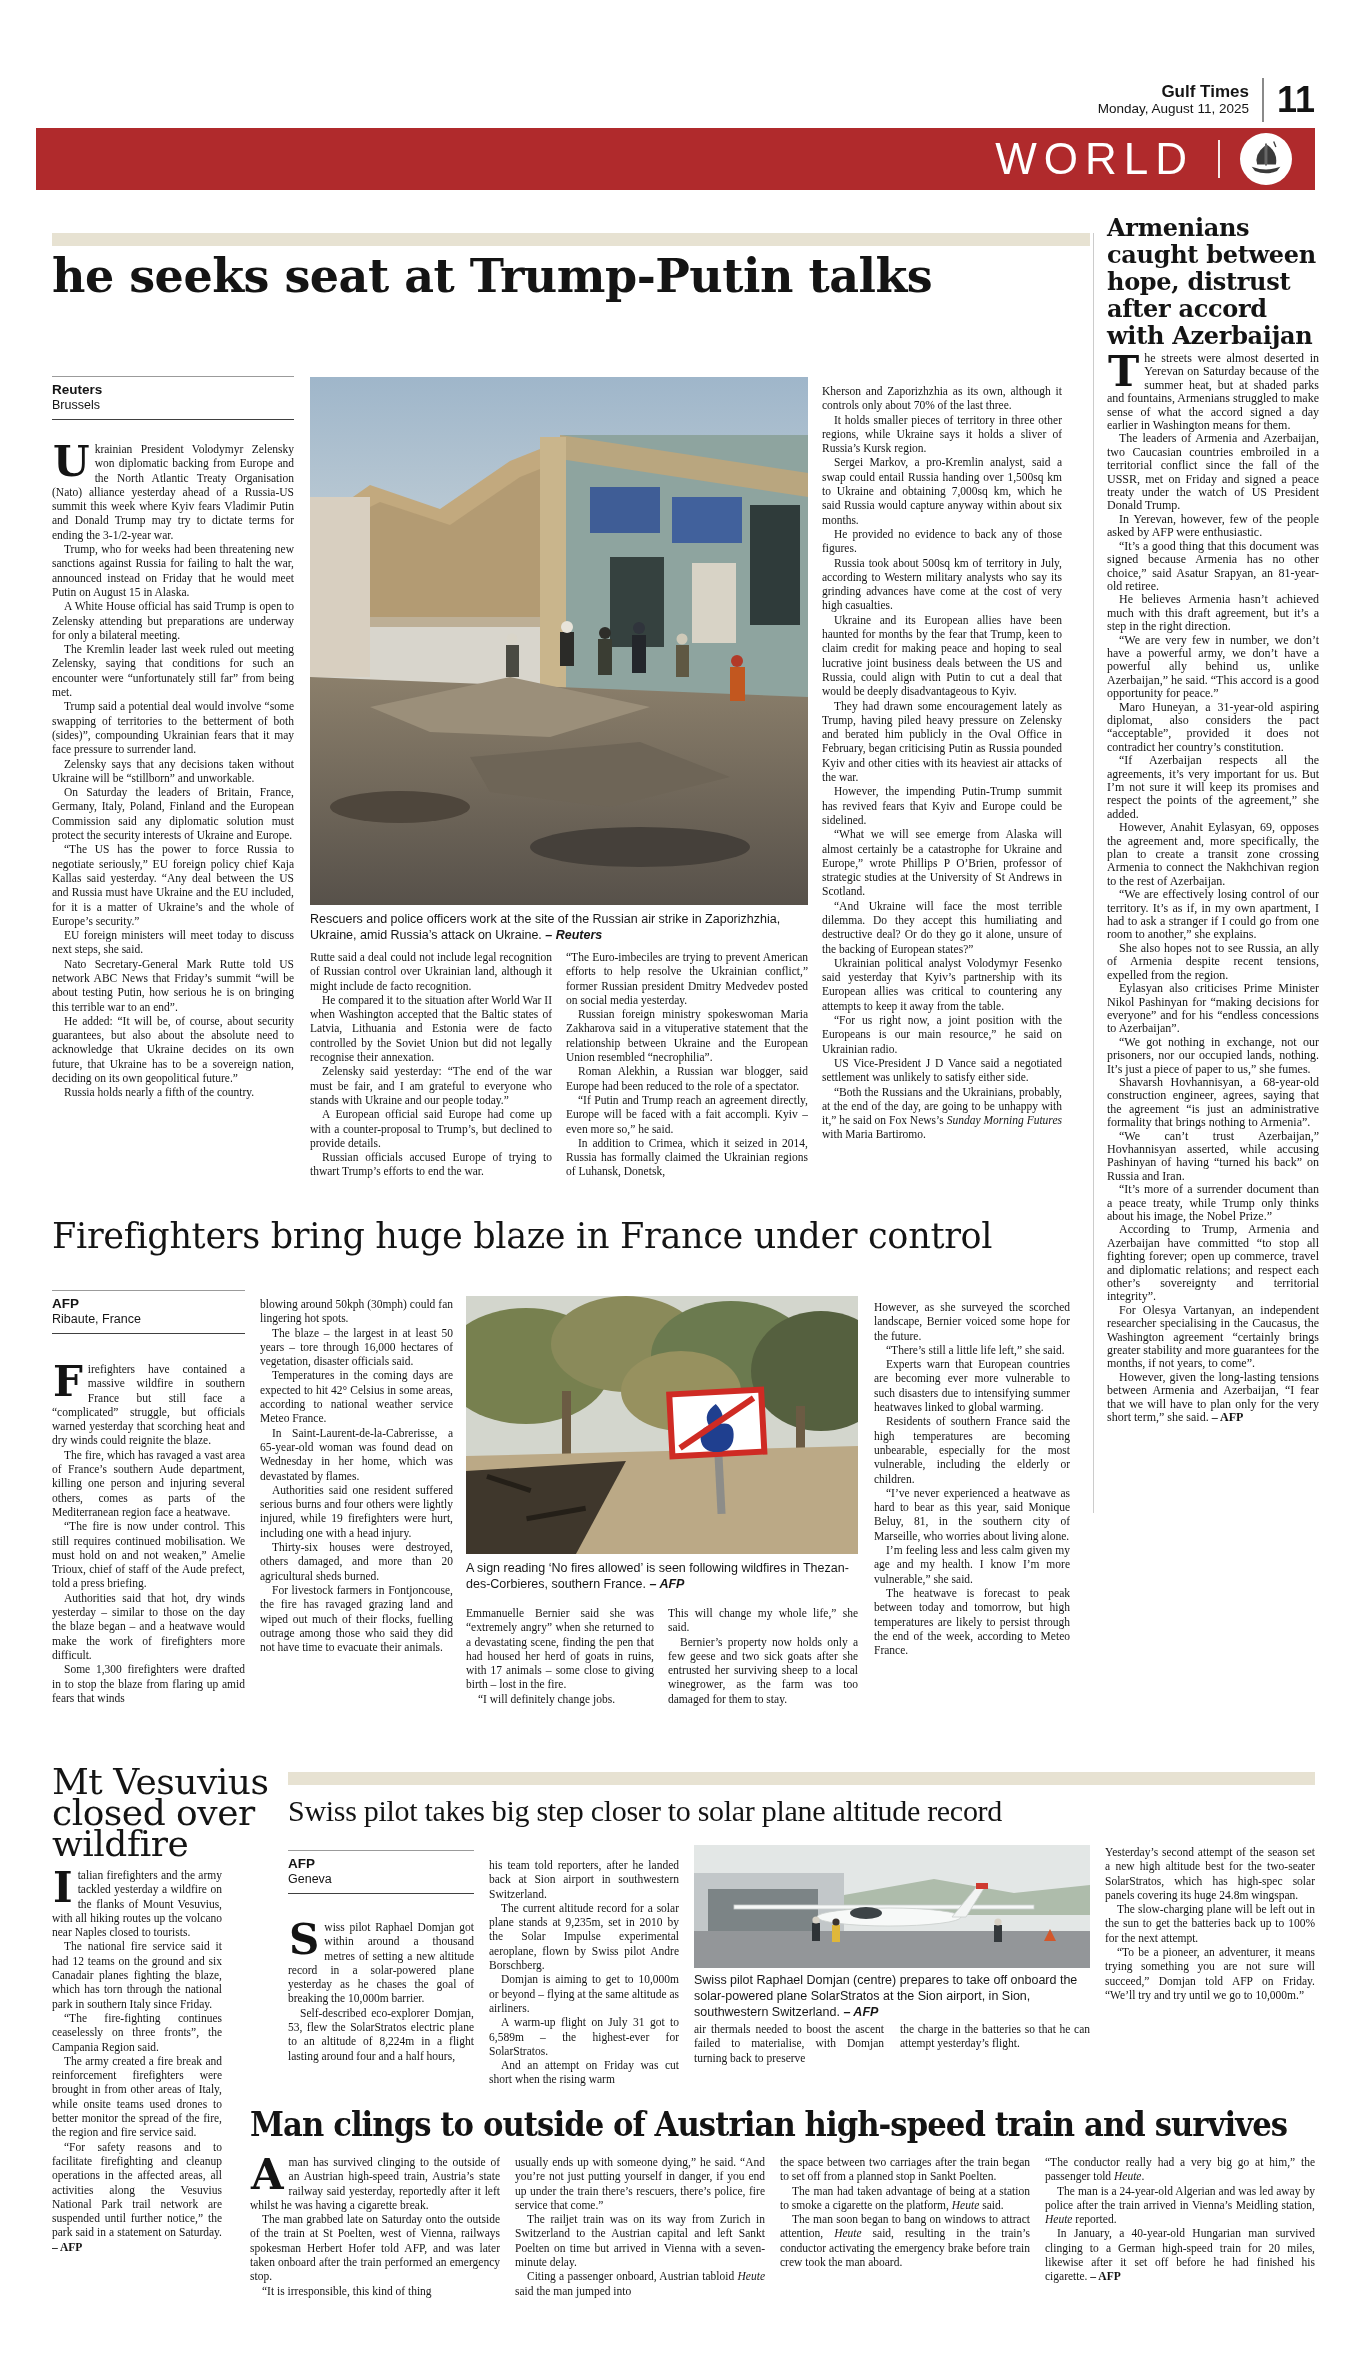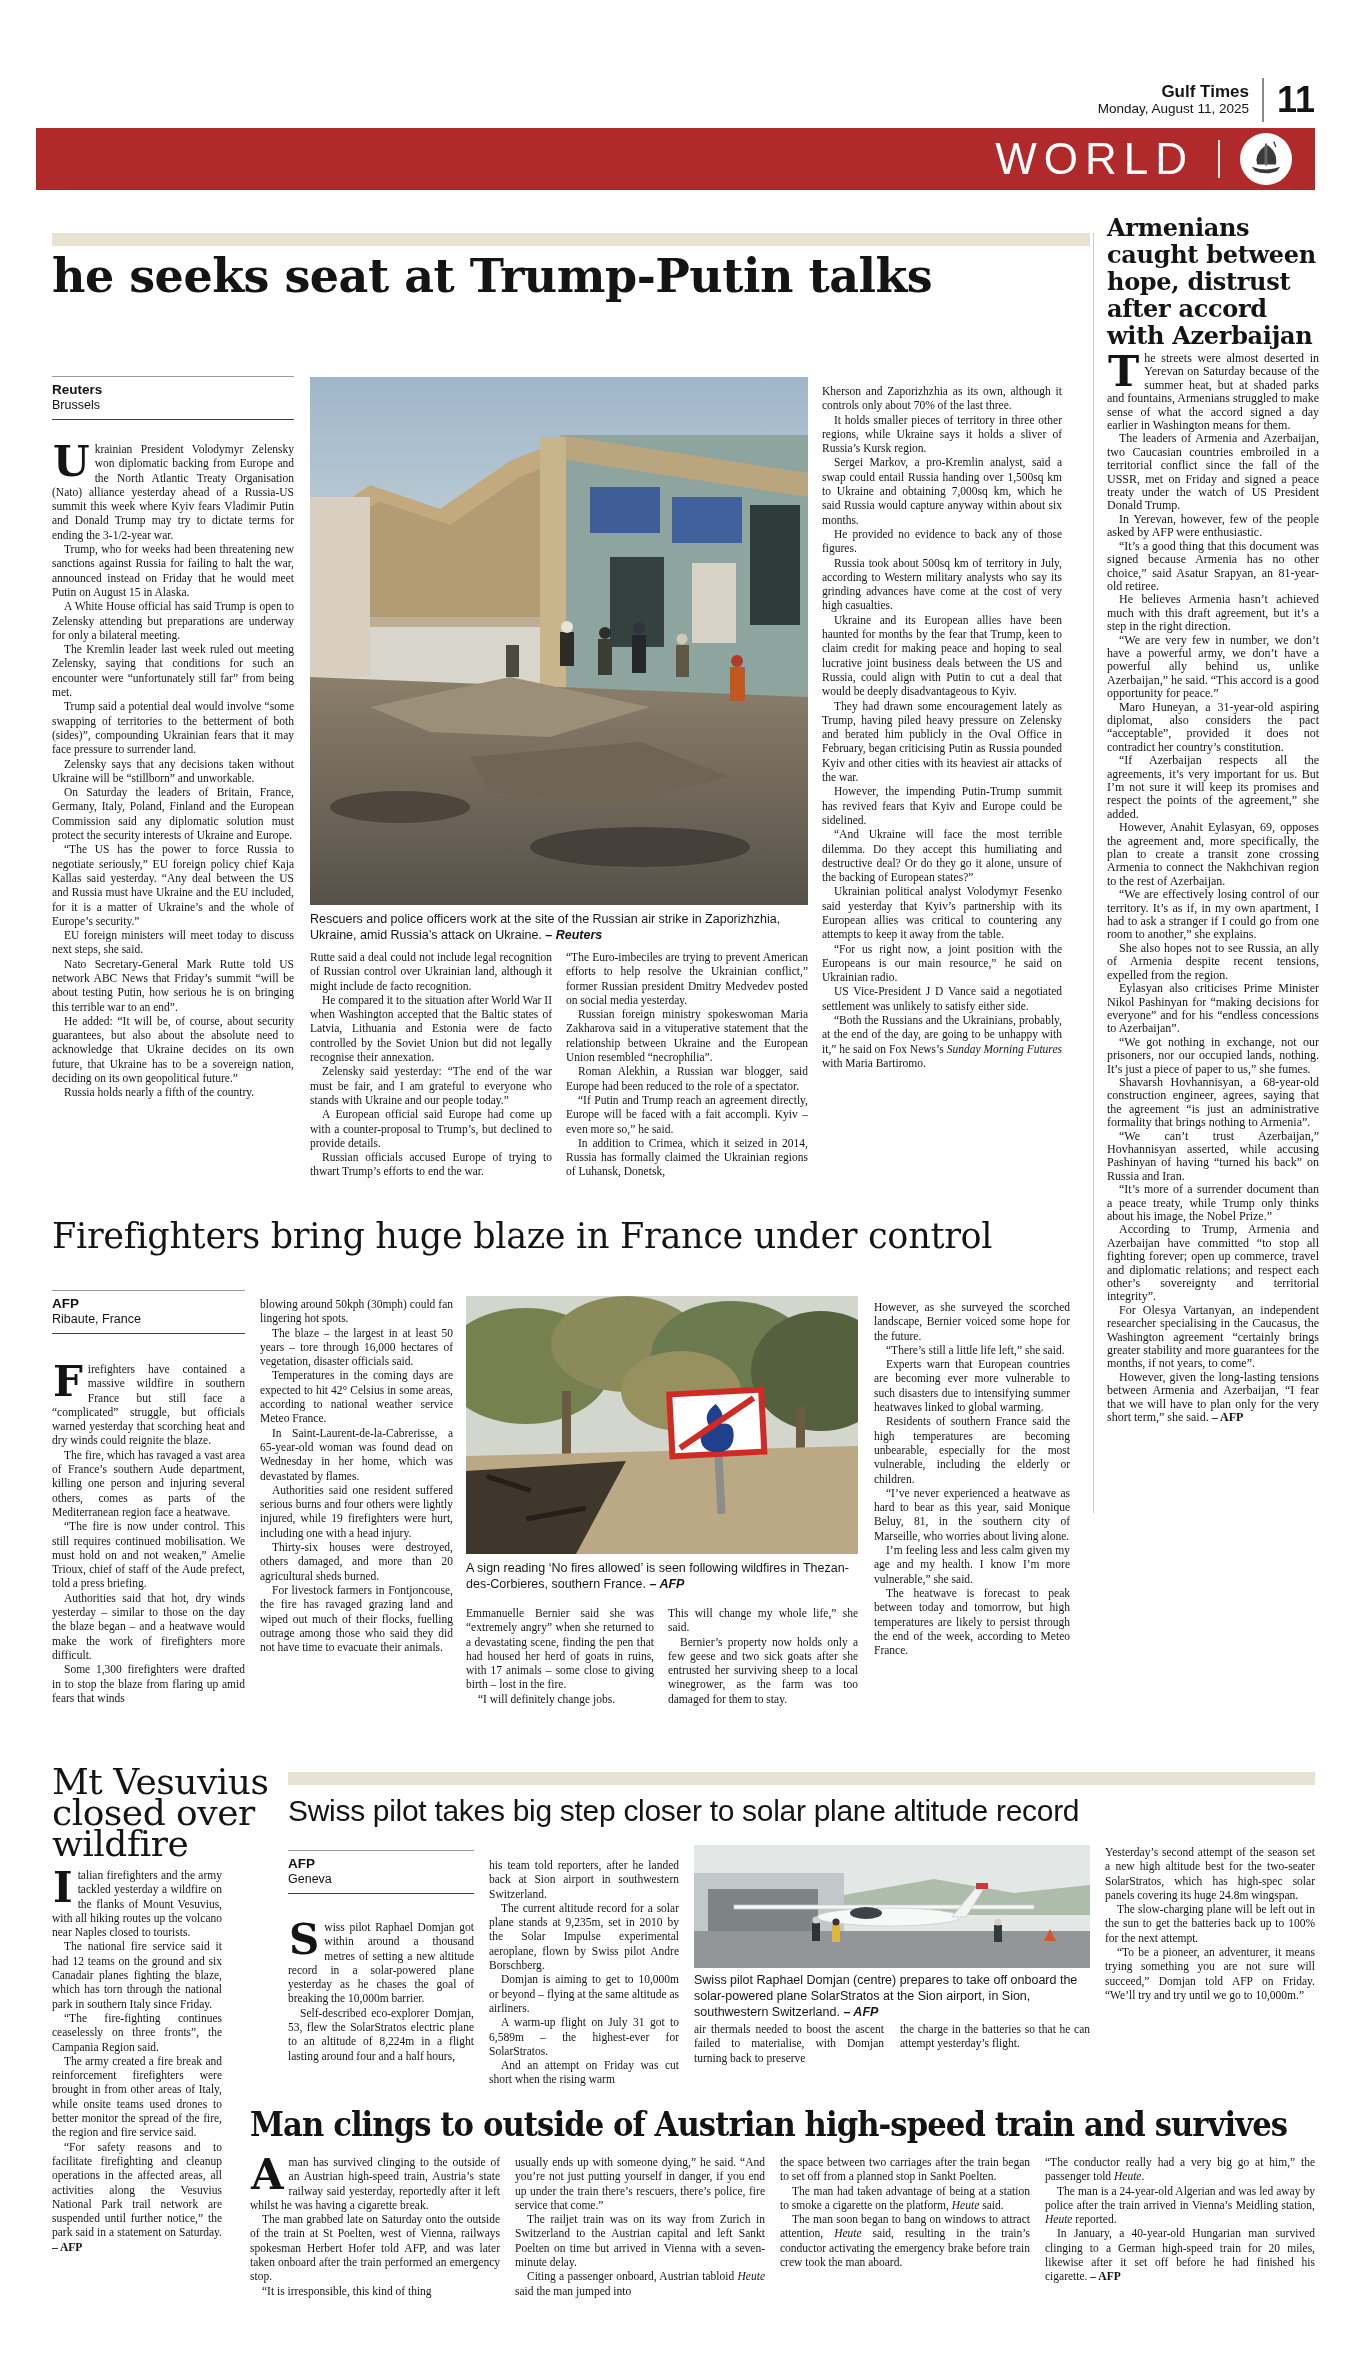--- a/index.html
+++ b/index.html
@@ -83,21 +83,21 @@
 
   
   #vesuvius-headline { position:absolute; left:52px; top:1766px; width:195px;
                        font-family:"DejaVu Serif", serif; font-weight:normal;
                        font-size:36px; line-height:31px; letter-spacing:-0.5px; }
   #vesuvius-headline div { white-space:nowrap; }
   #vesuvius-body { left:52px; top:1868px; width:170px; height:492px; }
 
   
   #solar-headline { position:absolute; left:288px; top:1793px; width:1027px;
-                    font-family:Liberation Sans, sans-serif; font-weight:400;
+                    font-family:Liberation Serif, serif; font-weight:400;
                     font-size:30px; line-height:36px; letter-spacing:-0.3px; white-space:nowrap; }
   #solar-col1 { left:288px; top:1920px; width:186px; height:176px; }
   #solar-col2 { left:489px; top:1858px; width:190px; height:238px; }
   #solar-col3 { left:694px; top:2022px; width:190px; height:74px; }
   #solar-col4 { left:900px; top:2022px; width:190px; height:74px; }
   #solar-col5 { left:1105px; top:1845px; width:210px; height:251px; }
   #solar-photo   { left:694px; top:1845px; width:396px; height:123px; }
   #solar-caption { left:694px; top:1972px; width:396px; }
 
   
@@ -224,20 +224,21 @@
     </div>
   <div class="bodycol" id="lead-col4">
       <p>Kherson and Zaporizhzhia as its own, although it controls only about 70% of the last three.</p>
       <p>It holds smaller pieces of territory in three other regions, while Ukraine says it holds a sliver of Russia’s Kursk region.</p>
       <p>Sergei Markov, a pro-Kremlin analyst, said a swap could entail Russia handing over 1,500sq km to Ukraine and obtaining 7,000sq km, which he said Russia would capture anyway within about six months.</p>
       <p>He provided no evidence to back any of those figures.</p>
       <p>Russia took about 500sq km of territory in July, according to Western military analysts who say its grinding advances have come at the cost of very high casualties.</p>
       <p>Ukraine and its European allies have been haunted for months by the fear that Trump, keen to claim credit for making peace and hoping to seal lucrative joint business deals between the US and Russia, could align with Putin to cut a deal that would be deeply disadvantageous to Kyiv.</p>
       <p>They had drawn some encouragement lately as Trump, having piled heavy pressure on Zelensky and berated him publicly in the Oval Office in February, began criticising Putin as Russia pounded Kyiv and other cities with its heaviest air attacks of the war.</p>
       <p>However, the impending Putin-Trump summit has revived fears that Kyiv and Europe could be sidelined.</p>
+      <p>“What we will see emerge from Alaska will almost certainly be a catastrophe for Ukraine and Europe,” wrote Phillips P O’Brien, professor of strategic studies at the University of St Andrews in Scotland.</p>
       <p>“And Ukraine will face the most terrible dilemma. Do they accept this humiliating and destructive deal? Or do they go it alone, unsure of the backing of European states?”</p>
       <p>Ukrainian political analyst Volodymyr Fesenko said yesterday that Kyiv’s partnership with its European allies was critical to countering any attempts to keep it away from the table.</p>
       <p>“For us right now, a joint position with the Europeans is our main resource,” he said on Ukrainian radio.</p>
       <p>US Vice-President J D Vance said a negotiated settlement was unlikely to satisfy either side.</p>
       <p>“Both the Russians and the Ukrainians, probably, at the end of the day, are going to be unhappy with it,” he said on Fox News’s <i>Sunday Morning Futures</i> with Maria Bartiromo.</p>
     </div>
 
   <div class="vrule" id="sidebar-rule"></div>
   <h2 id="armenia-headline" style="margin:0">
     <div>Armenians</div>

